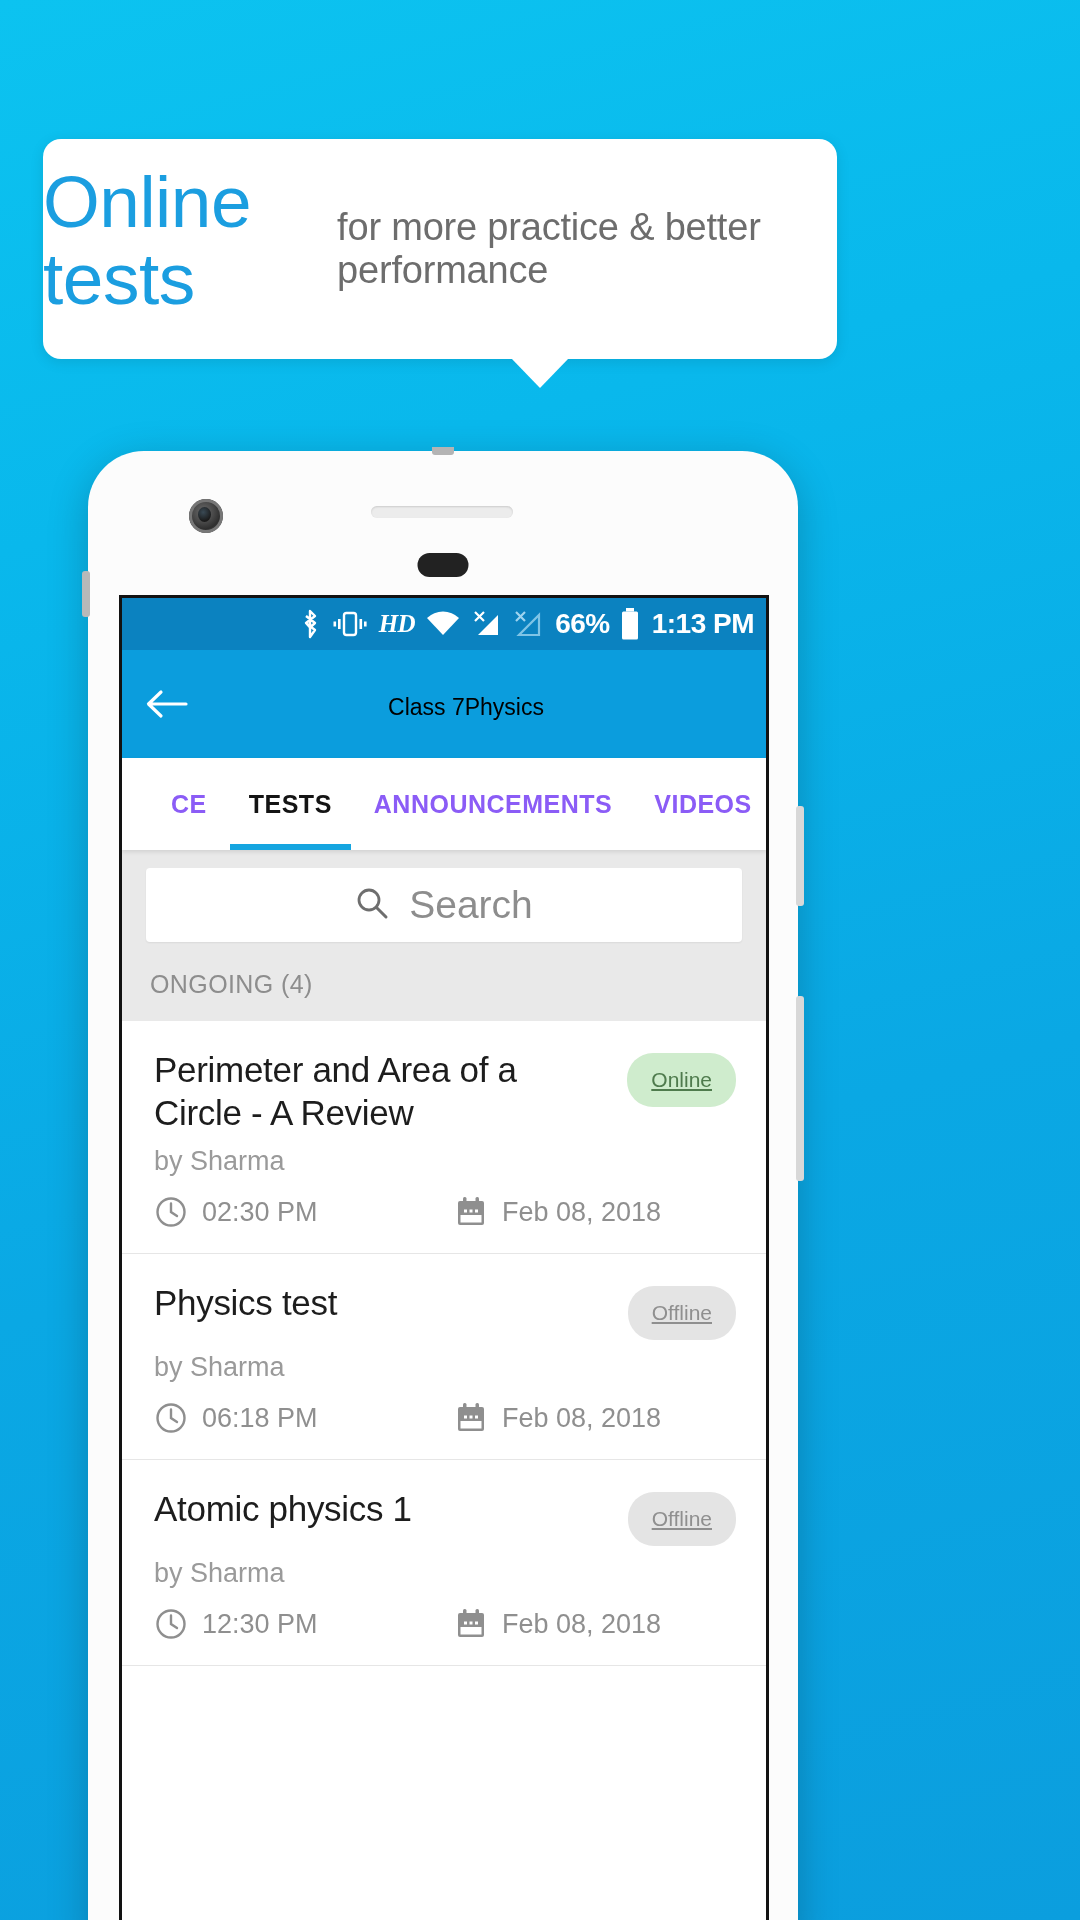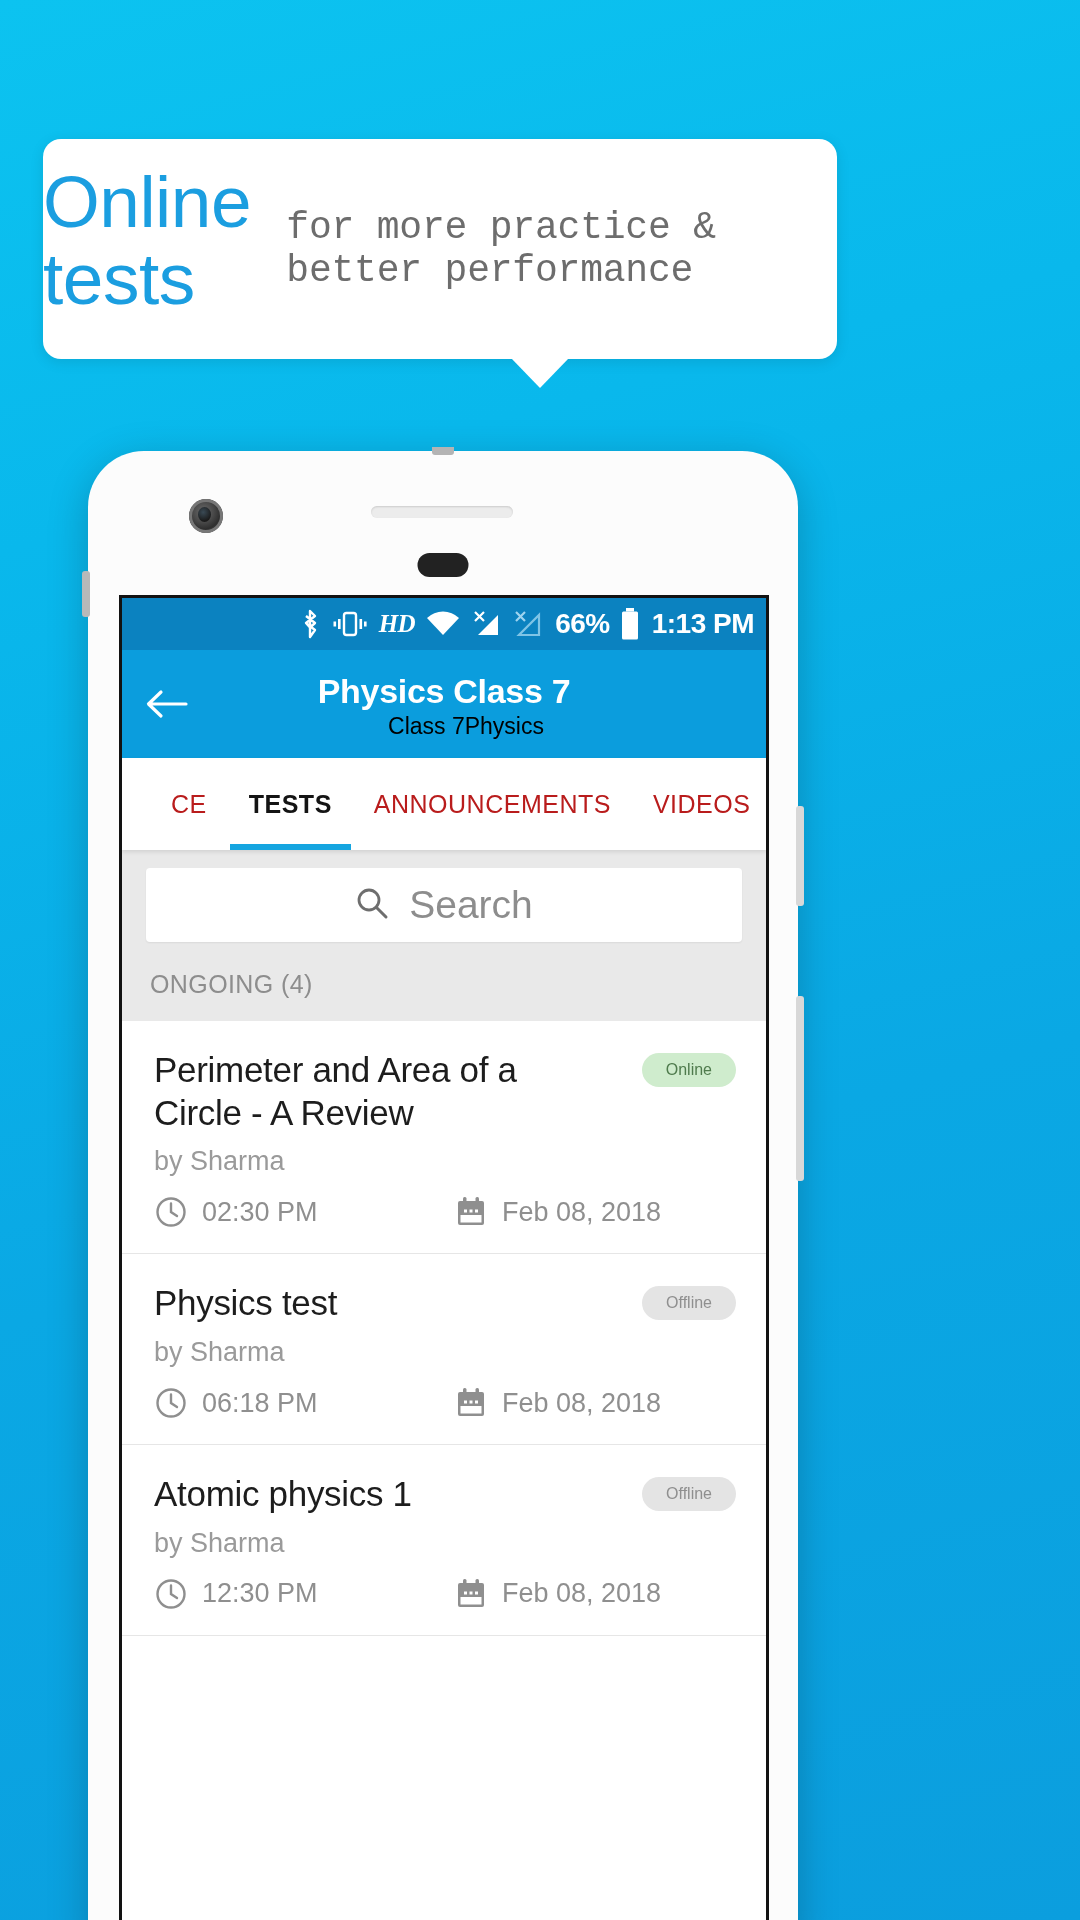--- a/index.html
+++ b/index.html
@@ -48,21 +48,20 @@
     color: #1b9ee0;
     letter-spacing: -0.5px;
     line-height: 1.05;
     margin-bottom: 16px;
   }
   .bubble-sub {
     font-size: 38px;
     font-weight: 400;
     color: #6d6d6d;
     letter-spacing: -0.2px;
-    font-family: Liberation Mono, monospace;
   }
 
   
   .phone {
     position: absolute;
     left: 88px;
     top: 451px;
     width: 710px;
     height: 1500px;
     background: #fcfcfc;
@@ -224,24 +223,25 @@
     box-shadow: 0 2px 4px rgba(0,0,0,0.10);
     position: relative;
     z-index: 3;
   }
   .tab {
     display: flex;
     align-items: center;
     justify-content: center;
     font-size: 25px;
     letter-spacing: 0.5px;
-    color: #b91c1c;
+    color: #8b5cf6;
     padding: 0 21px;
     position: relative;
     white-space: nowrap;
+    font-weight: bold;
   }
   .tab.active {
     color: #141414;
     font-weight: 700;
   }
   .tab.active::after {
     content: "";
     position: absolute;
     left: 2px; right: 2px; bottom: 0;
     height: 6px;
@@ -292,25 +292,26 @@
   }
   .card-title {
     font-size: 35px;
     color: #1d1d1d;
     line-height: 1.22;
     letter-spacing: -0.3px;
     max-width: 430px;
   }
   .badge {
     flex: 0 0 auto;
-    font-size: 16px;
-    padding: 8px 24px;
+    font-size: 21px;
+    padding: 15px 24px;
     border-radius: 26px;
     white-space: nowrap;
     margin-top: 4px;
+    text-decoration: underline;
   }
   .badge.online  { background: #cfeccd; color: #4f7b4d; }
   .badge.offline { background: #e4e4e4; color: #8f8f8f; }
   .card-author {
     font-size: 27px;
     color: #9a9a9a;
     margin-top: 12px;
   }
   .card-meta {
     display: flex;
@@ -385,21 +386,20 @@
       </span>
       <span class="sb-time">1:13 PM</span>
     </div>
 
     <div class="appbar">
       <div class="back-arrow">
         <svg width="42" height="30" viewBox="0 0 42 30">
             <path d="M40 15 L3 15 M15 3 L2.5 15 L15 27" stroke="#fff" stroke-width="3.2" fill="none" stroke-linecap="round" stroke-linejoin="round"></path>
           </svg>
       </div>
-      <div class="appbar-title">Physics Class 7</div>
       <div class="appbar-sub">
         <span>Class 7</span>
         <span>Physics</span>
       </div>
     </div>
 
     <div class="tabs">
       <div class="tab">CE</div>
       <div class="tab active">TESTS</div>
       <div class="tab">ANNOUNCEMENTS</div>

